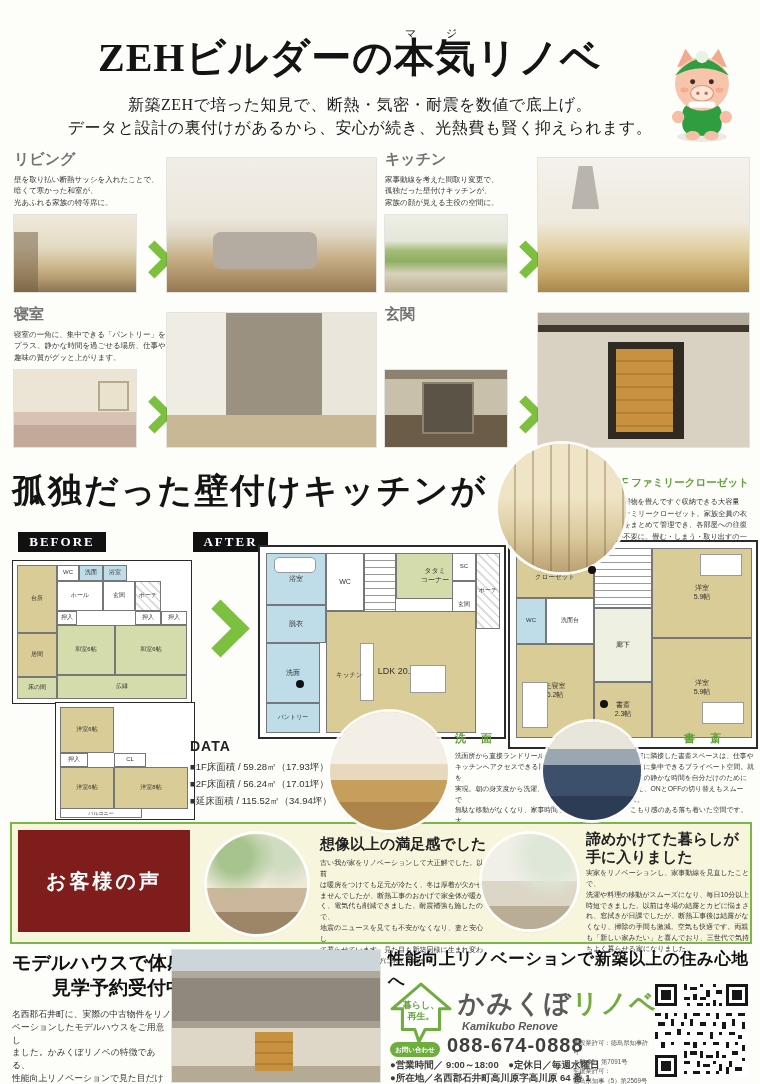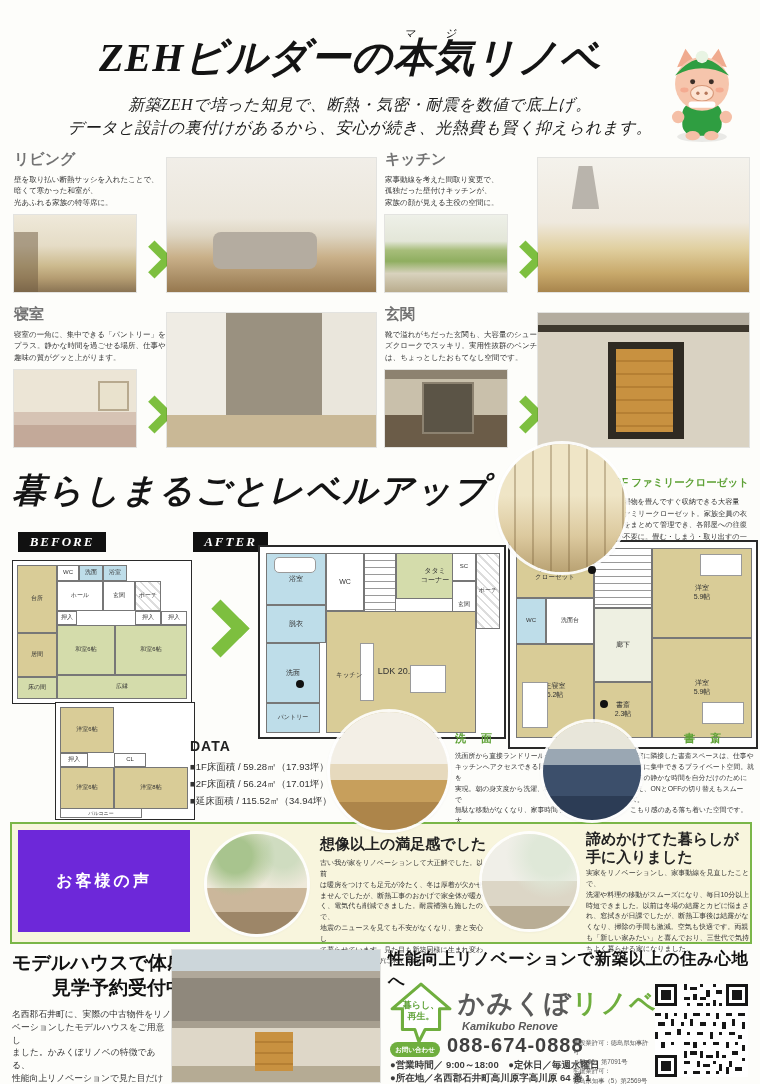--- a/index.html
+++ b/index.html
@@ -1,19 +1,19 @@
 <!DOCTYPE html>
 <html><head>
 <meta charset="utf-8">
 <style>
   html,body{margin:0;padding:0;background:#e9e9e9;}
   .poster{position:relative;width:760px;height:1084px;background:#fdfdfa;overflow:hidden;
           font-family:"Liberation Sans","DejaVu Sans",sans-serif;color:#222;}
   .abs{position:absolute;}
-  .serif{font-family:"Liberation Serif","DejaVu Serif",serif;font-style:italic;}
+  .serif{font-family:"Liberation Serif","DejaVu Serif",serif;}
   .pre{white-space:pre-line;}
   
   .main-title{left:20px;top:28px;width:660px;text-align:center;font-size:40px;font-weight:bold;letter-spacing:1px;color:#141414;}
   .main-title rt{font-size:11px;letter-spacing:8px;font-weight:normal;}
   .subtitle{left:20px;width:680px;text-align:center;font-size:16px;color:#1c1c1c;letter-spacing:.5px;}
   
   .feat-title{font-size:15px;font-weight:bold;color:#737373;}
   .feat-desc{font-size:7.5px;line-height:1.5;color:#333;}
   .photo{position:absolute;box-shadow:0 0 0 1px rgba(0,0,0,.10);overflow:hidden;}
   .ph-liv-l{background:linear-gradient(180deg,#f1eee8 0%,#ece7dc 45%,#ded5c2 58%,#c9b089 74%,#96784f 100%);}
@@ -54,22 +54,22 @@
         font-size:7px;line-height:1.25;color:#333;border:1px solid #777;white-space:pre-line;}
   .r6{font-size:6px;}
   .tan{background:#d9cc97;} .blue{background:#bedde9;} .grn{background:#d4dcab;}
   .wht{background:#fff;} .pale{background:#eef0e2;}
   .stairs{background:repeating-linear-gradient(180deg,#fff 0 6px,#9a9a9a 6px 7px);}
   .hatch{background:repeating-linear-gradient(45deg,#fff 0 4px,#ddd 4px 6px);}
   .deco{position:absolute;border:1px solid #9a9a9a;background:#fff;}
   .callout-dot{position:absolute;width:8px;height:8px;border-radius:50%;background:#111;z-index:6;}
   
   .voice-band{background:#f8f5dd;border:2px solid #7ab648;}
-  .voice-box{background:#6d28d9;display:flex;align-items:center;justify-content:center;
-             color:#fff;font-size:16px;font-weight:bold;letter-spacing:3px;}
+  .voice-box{background:#7f1d1d;display:flex;align-items:center;justify-content:center;
+             color:#fff;font-size:20px;font-weight:bold;letter-spacing:3px;}
   .t-head{font-size:15px;font-weight:bold;color:#222;line-height:1.2;}
   .t-body{font-size:7px;line-height:1.55;color:#333;}
   
   .mh-head{font-size:19px;font-weight:bold;color:#111;}
   .mh-body{font-size:8.8px;line-height:1.45;color:#333;}
   .catch{font-size:16.5px;font-weight:bold;color:#111;letter-spacing:.5px;}
   .brand-gray{color:#5a5a5a;font-weight:bold;font-size:26px;letter-spacing:2px;}
   .brand-green{color:#6fae3e;font-weight:bold;font-size:26px;letter-spacing:2px;}
   .brand-en{font-style:italic;font-weight:bold;font-size:11px;color:#5a5a5a;}
   .logo-txt{font-size:9px;font-weight:bold;color:#5fa237;line-height:1.25;text-align:center;}
@@ -131,28 +131,25 @@
 
   <div class="abs feat-title" style="left:14px;top:305px;">寝室</div>
   <div class="abs feat-desc pre" style="left:14px;top:329px;width:170px;">寝室の一角に、集中できる「パントリー」を
 プラス。静かな時間を過ごせる場所、仕事や
 趣味の質がグッと上がります。</div>
   <div class="photo ph-bed-s" style="left:14px;top:370px;width:122px;height:77px;"></div>
   <div class="chev" style="left:141px;top:401px;"></div>
   <div class="photo ph-bed-l" style="left:167px;top:313px;width:209px;height:134px;"></div>
 
   <div class="abs feat-title" style="left:385px;top:305px;">玄関</div>
-  <div class="abs feat-desc pre" style="left:385px;top:329px;width:170px;">靴で溢れがちだった玄関も、大容量のシュー
-ズクロークでスッキリ。実用性抜群のベンチ
-は、ちょっとしたおもてなし空間です。</div>
   <div class="photo ph-ent-s" style="left:385px;top:370px;width:122px;height:77px;"></div>
   <div class="chev" style="left:512px;top:401px;"></div>
   <div class="photo ph-ent-l" style="left:538px;top:313px;width:211px;height:134px;"></div>
 
-  <div class="abs levelup serif" style="left:12px;top:468px;">暮らしまるごとレベルアップ</div>
+  <div class="abs levelup serif" style="left:12px;top:468px;">孤独だった壁付けキッチンが</div>
 
   <div class="circle c-closet" style="left:498px;top:444px;width:128px;height:128px;z-index:5;"></div>
   <div class="abs green-h" style="left:616px;top:476px;font-size:10.5px;">2F ファミリークローゼット</div>
   <div class="abs small-body pre" style="left:616px;top:496px;width:140px;">洗濯物を畳んですぐ収納できる大容量
 ファミリークローゼット。家族全員の衣
 類をまとめて管理でき、各部屋への往復
 が不要に。畳む・しまう・取り出すの一
 連の動作がワンフロアで完結します。</div>
 
   <div class="abs badge serif" style="left:18px;top:532px;width:88px;height:20px;">BEFORE</div>

